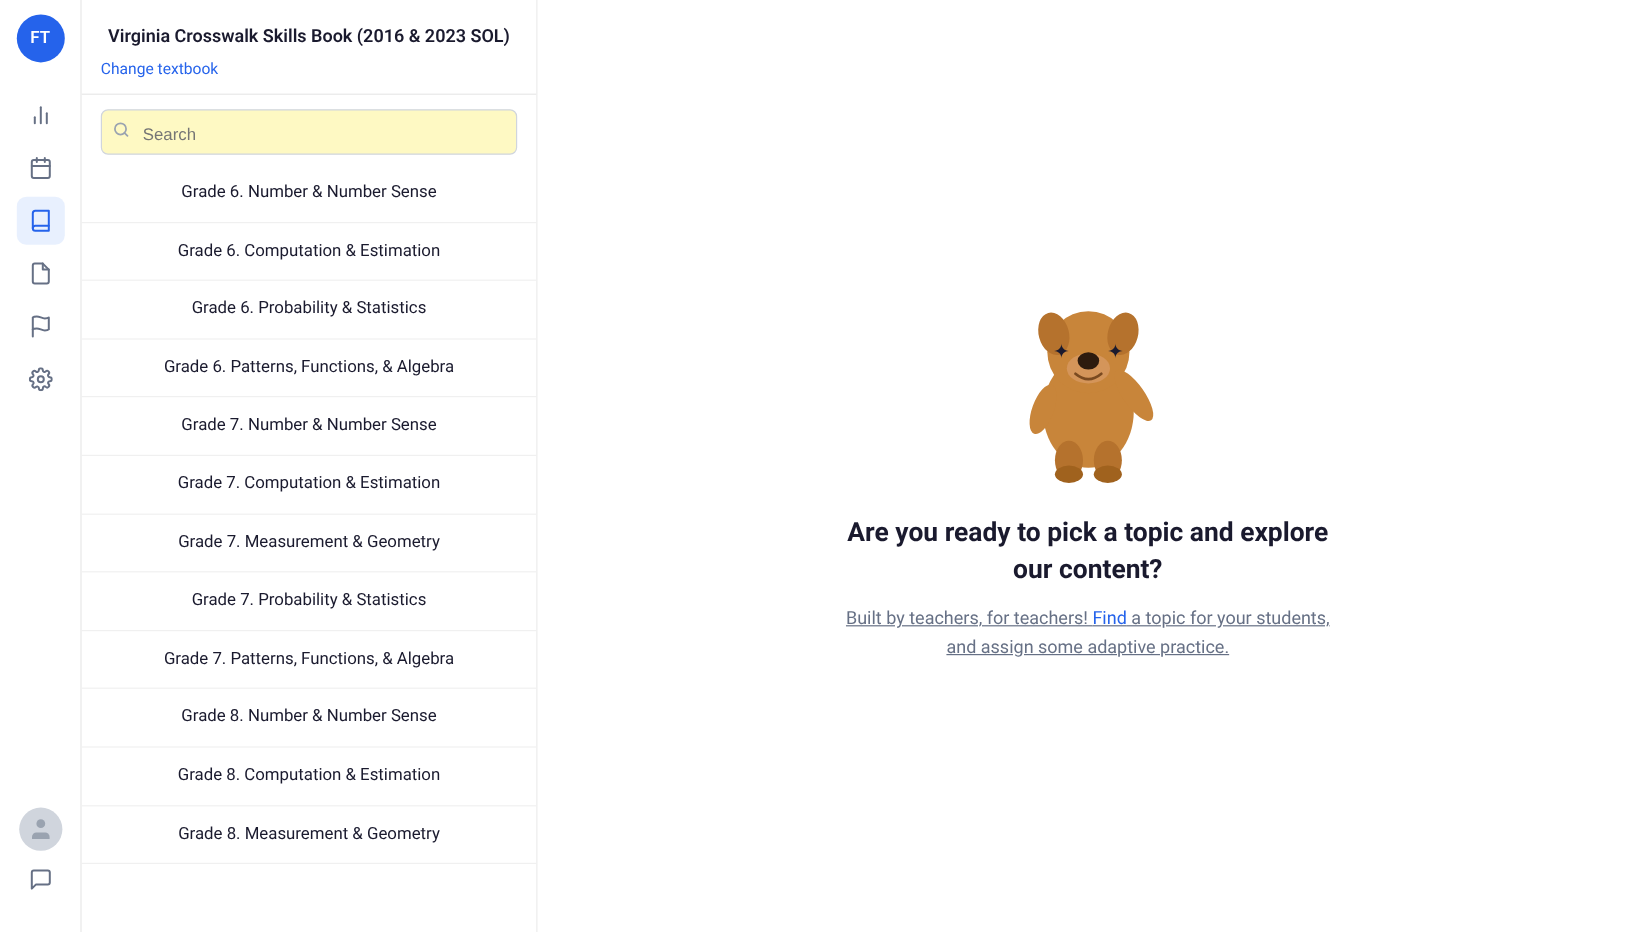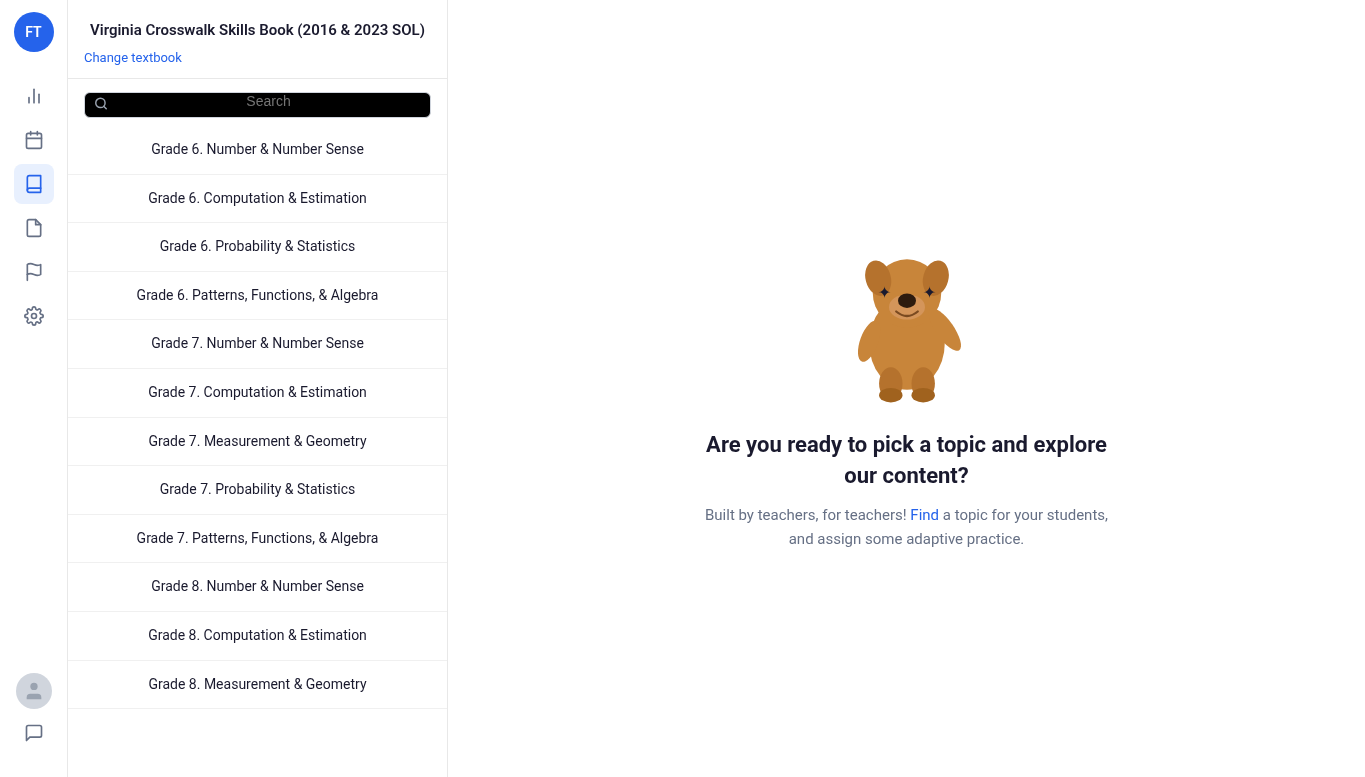--- a/index.html
+++ b/index.html
@@ -96,28 +96,27 @@
       color: #2563eb;
       cursor: pointer;
       text-decoration: none;
     }
     .search-box {
       margin: 12px 16px 8px 16px;
       position: relative;
     }
     .search-input {
       width: 100%;
-      padding: 0 12px 8px 34px;
+      padding: 12px 12px 8px 34px;
       border: 1px solid #d0d5dd;
       border-radius: 6px;
       font-size: 14px;
       color: #667085;
       outline: none;
-      background: #000000;
-      text-align: center;
+      background: #fef9c3;
     }
     .search-icon-inside {
       position: absolute;
       left: 10px;
       top: 50%;
       transform: translateY(-50%);
       color: #9aa3b0;
       font-size: 14px;
     }
 
@@ -159,20 +158,21 @@
       margin-bottom: 12px;
       max-width: 420px;
       line-height: 1.4;
     }
     .main-subtext {
       font-size: 15px;
       color: #667085;
       text-align: center;
       max-width: 420px;
       line-height: 1.6;
+      text-decoration: underline;
     }
     .main-subtext a {
       color: #2563eb;
       text-decoration: none;
     }
 
     
     .topic-list::-webkit-scrollbar { width: 4px; }
     .topic-list::-webkit-scrollbar-track { background: transparent; }
     .topic-list::-webkit-scrollbar-thumb { background: #d0d5dd; border-radius: 2px; }

